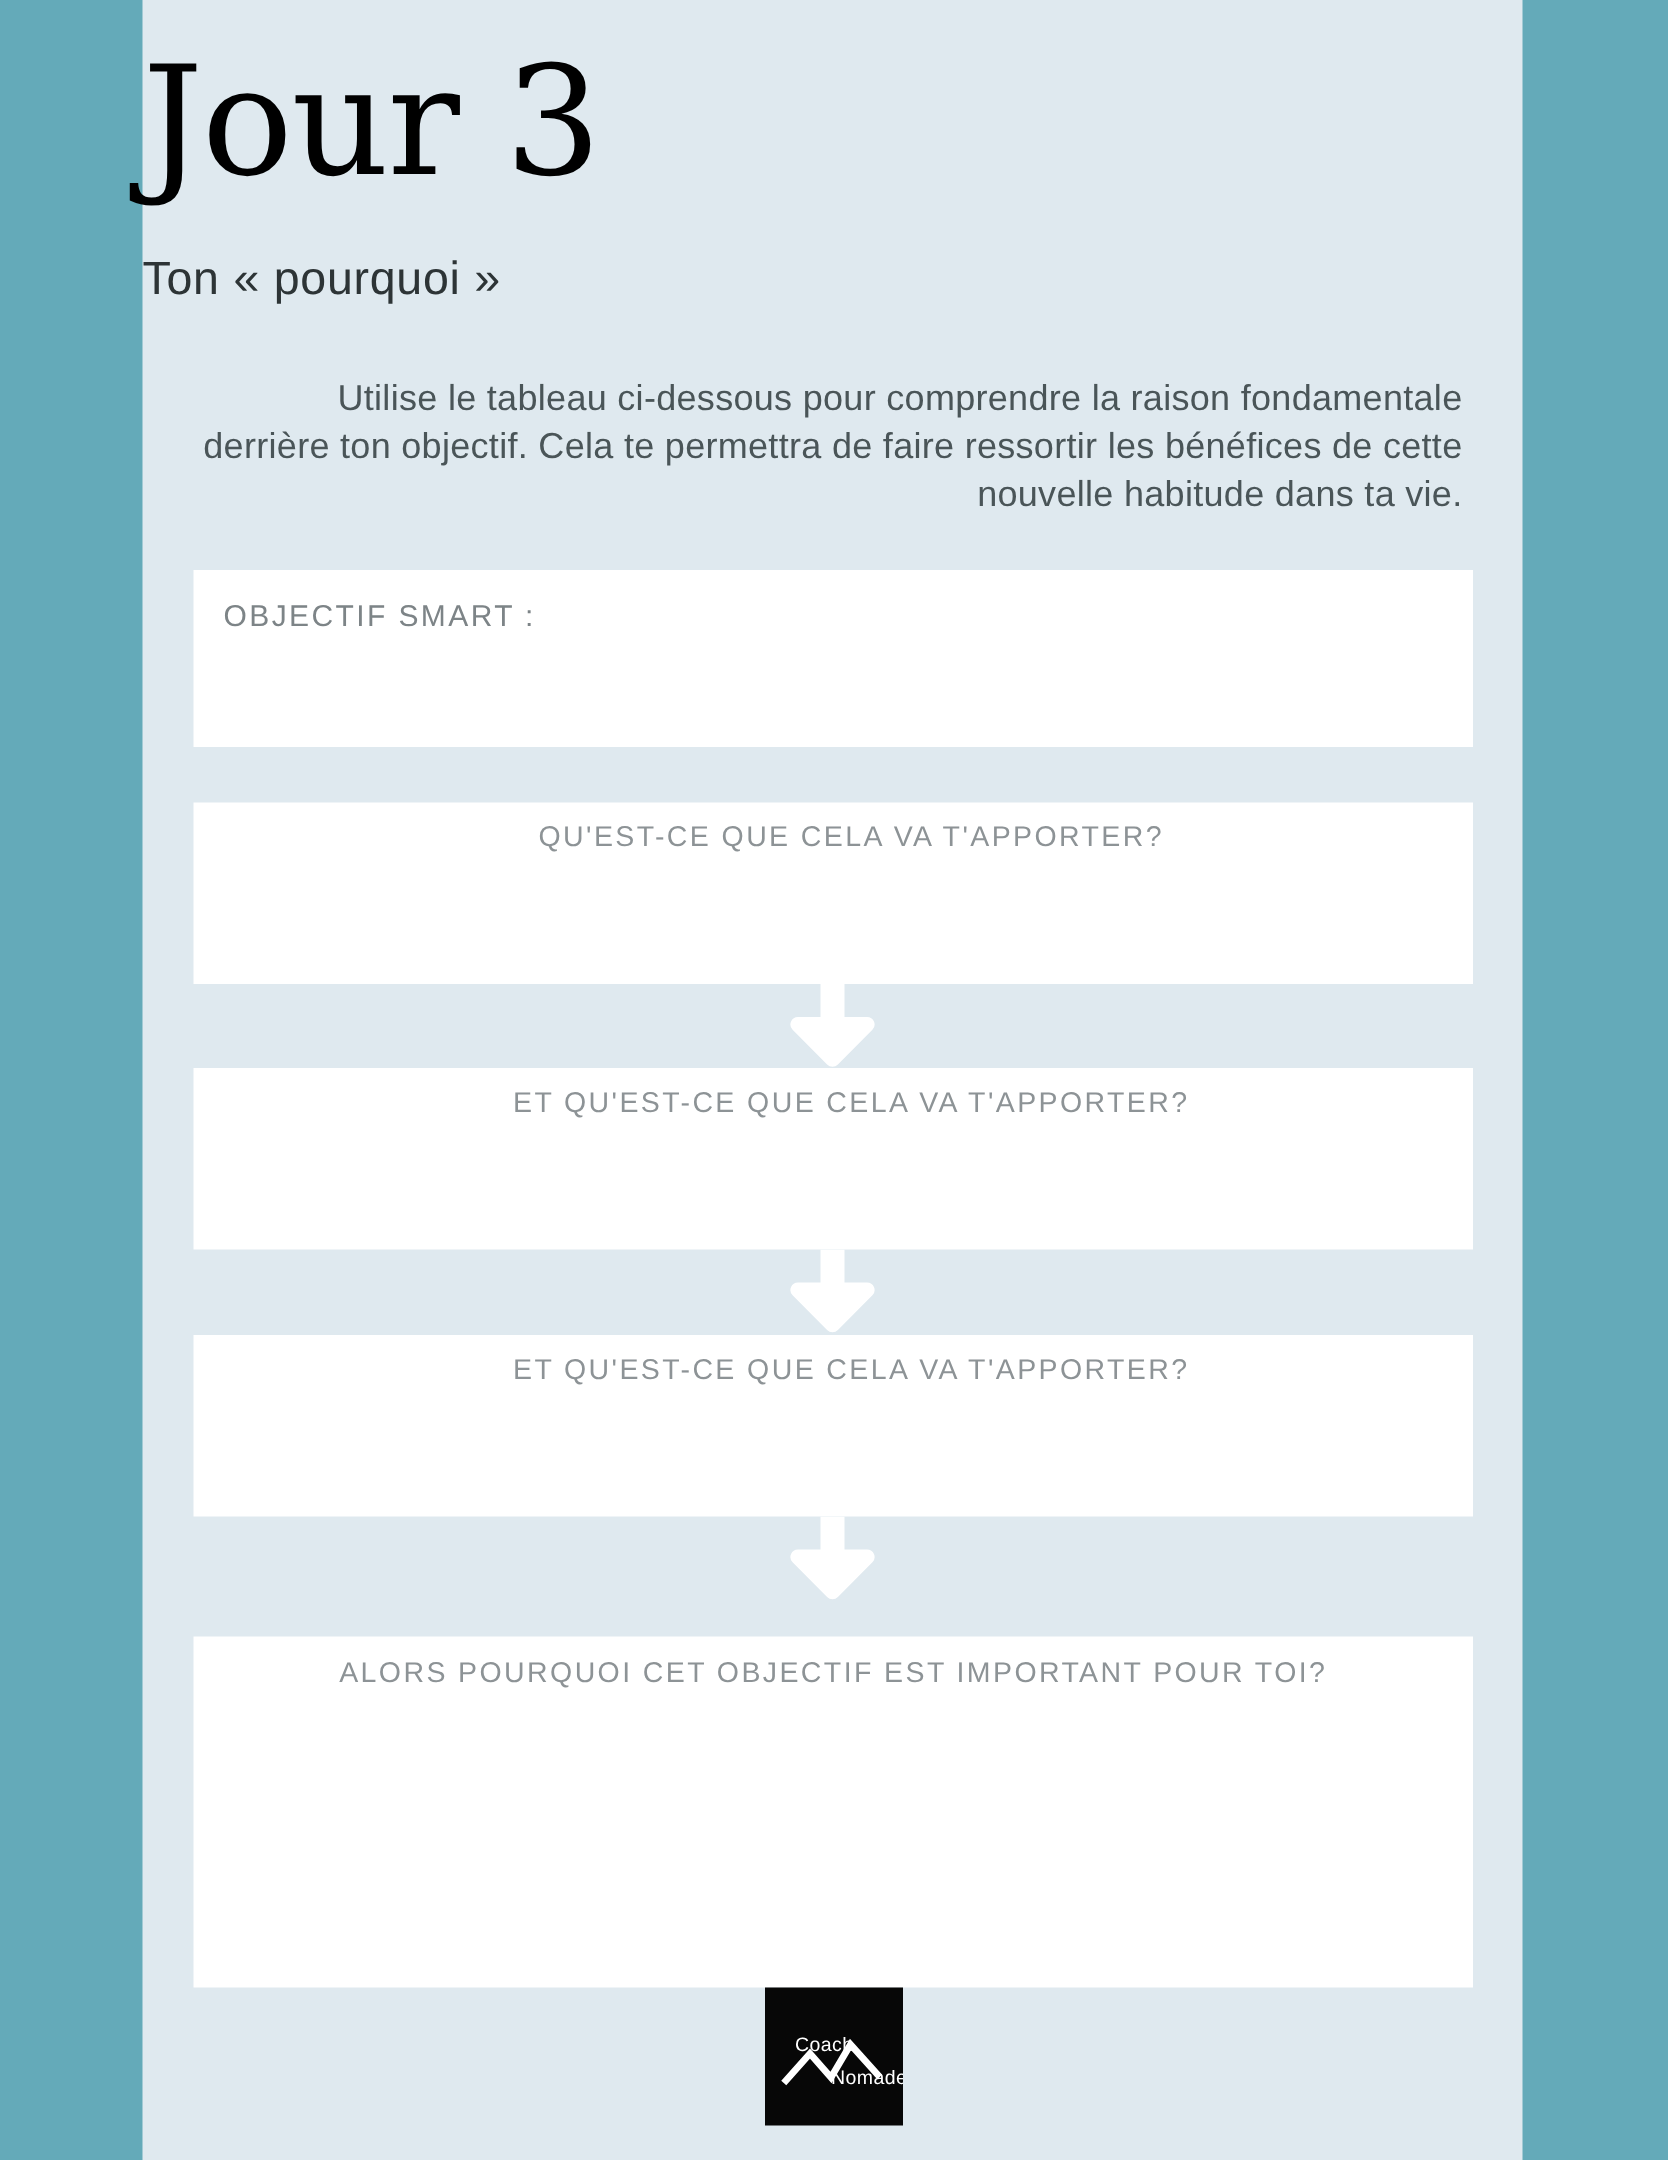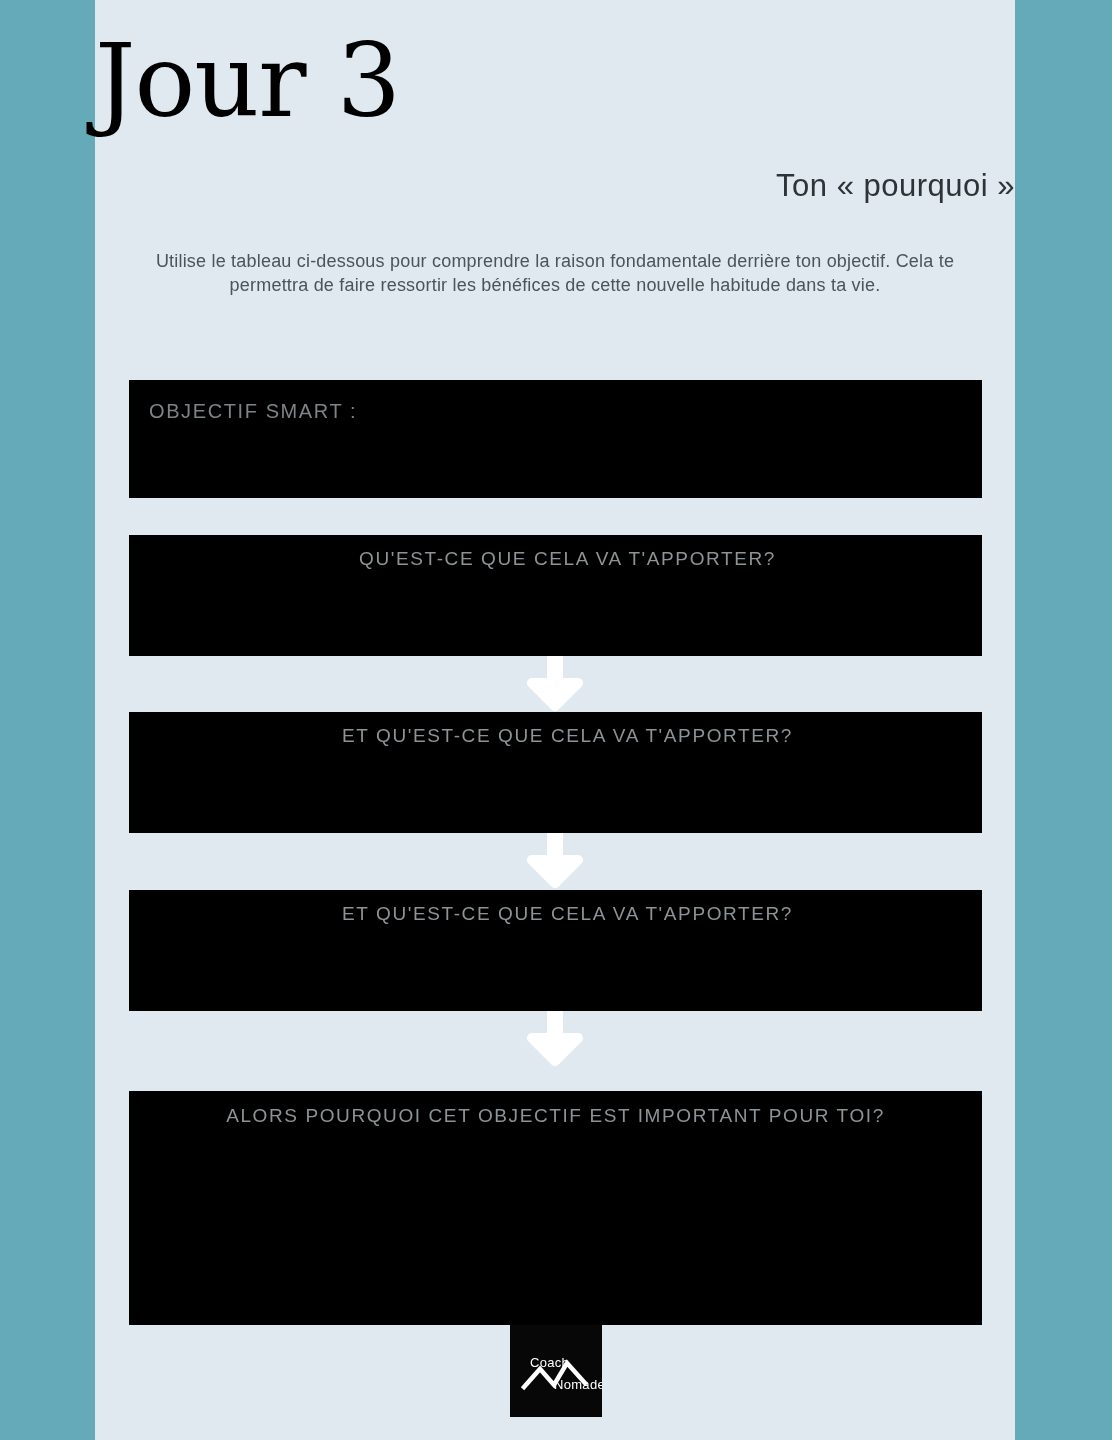--- a/index.html
+++ b/index.html
@@ -39,43 +39,43 @@
     font-size: 101px;
     font-weight: 400;
     letter-spacing: -1px;
     color: #000000;
     line-height: 1.12;
   }
   .subtitle {
     position: absolute;
     left: 0; top: 168px;
     width: 920px;
-    text-align: right;
+    text-align: left;
     font-size: 31px;
     font-weight: 300;
     color: #2d3436;
     letter-spacing: 0.5px;
   }
   .intro {
     position: absolute;
     left: 40px; top: 250px;
     width: 840px;
-    text-align: center;
-    font-size: 18px;
+    text-align: right;
+    font-size: 24px;
     font-weight: 300;
     color: #4a5558;
     line-height: 1.33;
     letter-spacing: 0.2px;
   }
 
   .box {
     position: absolute;
     left: 34px;
     width: 853px;
-    background: #000000;
+    background: #ffffff;
     box-sizing: border-box;
   }
   .box-label {
     font-size: 19px;
     font-weight: 300;
     color: #8d9396;
     letter-spacing: 1.6px;
     white-space: nowrap;
   }
   .box.smart { top: 380px; height: 118px; }

